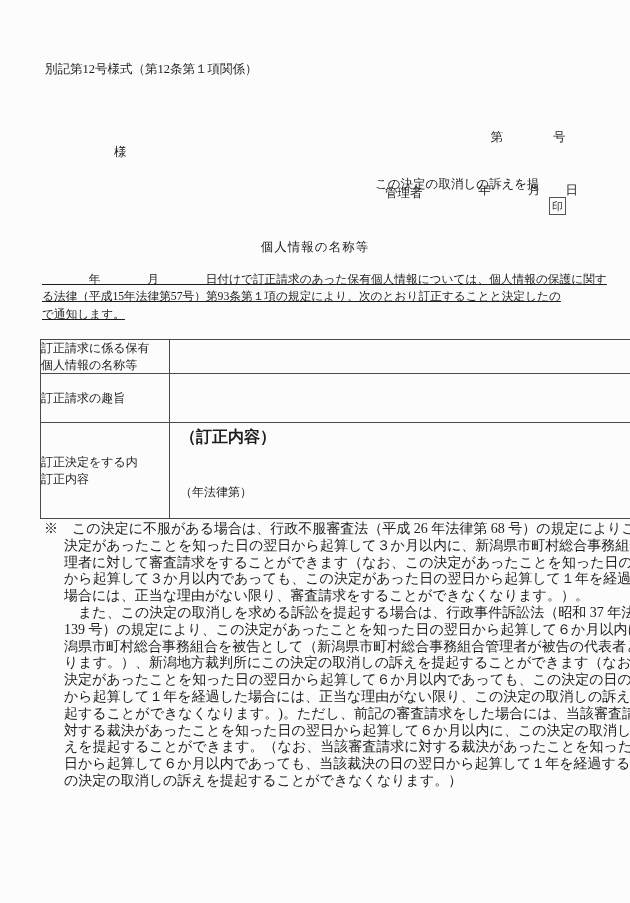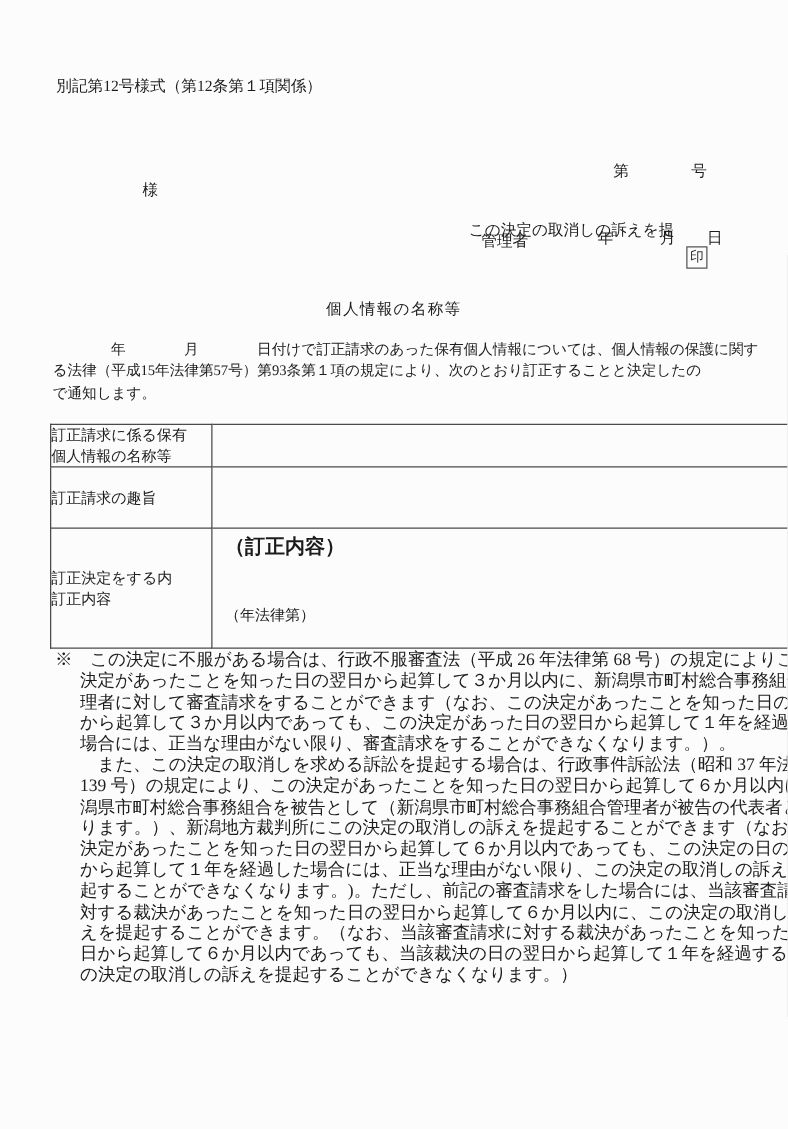--- a/index.html
+++ b/index.html
@@ -37,20 +37,21 @@
     text-align: center;
     font-size: 12.5px;
     letter-spacing: 1px;
   }
   .body-par {
     left: 42px; top: 271px;
     width: 570px;
     font-size: 11.7px;
     line-height: 17.4px;
     white-space: pre;
+    text-decoration: underline;
   }
 
   table.req-table {
     position: absolute;
     left: 40px; top: 339px;
     width: 596px;
     border-collapse: collapse;
   }
   table.req-table td {
     border: 1px solid #4a4a4a;

